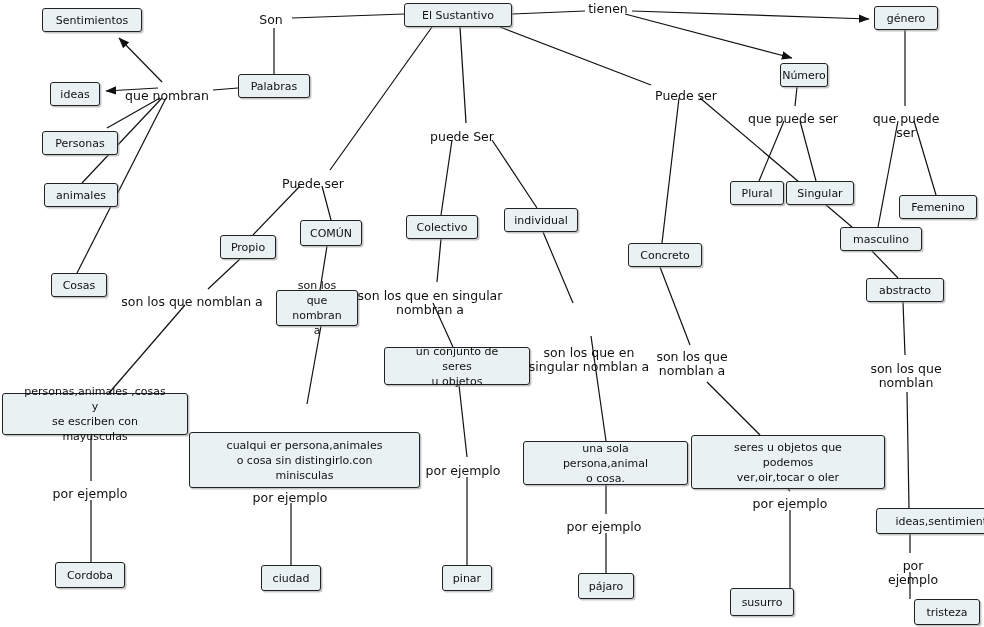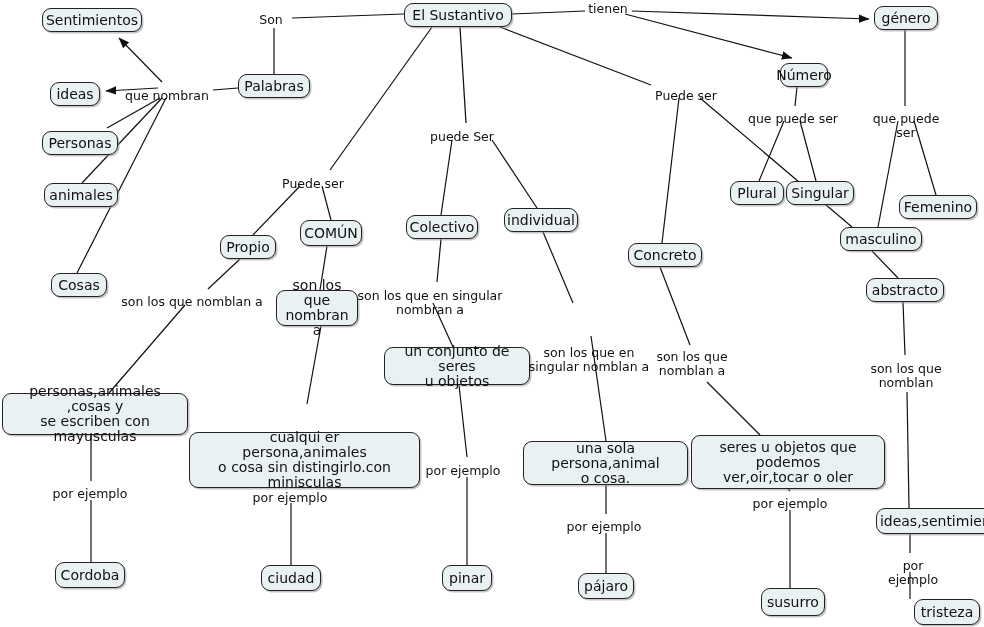--- a/index.html
+++ b/index.html
@@ -21,23 +21,23 @@
     top: 0;
     width: 984px;
     height: 627px;
     pointer-events: none;
   }
   .node {
     position: absolute;
     box-sizing: border-box;
     background: #e9f1f3;
     border: 1.3px solid #222222;
-    border-radius: 9px;
+    border-radius: 3px;
     color: #111111;
-    font-size: 14px;
+    font-size: 11px;
     line-height: 15px;
     text-align: center;
     display: flex;
     align-items: center;
     justify-content: center;
     padding: 2px 18px;
     white-space: pre;
     box-shadow: 1.5px 1.5px 0px rgba(150,150,150,0.55);
   }
   .node.multiline { white-space: pre-line; }
@@ -169,21 +169,21 @@
 o cosa sin distingirlo.con minisculas</div>
       <div class="node multiline" style="left: 523px; top: 441px; width: 165px; height: 44px;">una sola persona,animal
 o cosa.</div>
       <div class="node multiline" style="left: 691px; top: 435px; width: 194px; height: 54px;">seres u objetos que podemos
 ver,oir,tocar o oler</div>
       <div class="node" style="left: 876px; top: 508px; width: 154px; height: 26px;">ideas,sentimientos…</div>
       <div class="node" style="left: 55px; top: 562px; width: 70px; height: 26px;">Cordoba</div>
       <div class="node" style="left: 261px; top: 565px; width: 60px; height: 26px;">ciudad</div>
       <div class="node" style="left: 442px; top: 565px; width: 50px; height: 26px;">pinar</div>
       <div class="node" style="left: 578px; top: 573px; width: 56px; height: 26px;">pájaro</div>
-      <div class="node" style="left: 761px; top: 588px; width: 64px; height: 28px;">susurro</div>
+      <div class="node" style="left: 730px; top: 588px; width: 64px; height: 28px;">susurro</div>
       <div class="node" style="left: 876px; top: 599px; width: 66px; height: 26px; margin-left: 38px;">tristeza</div>
     </div>
   <div id="labels">
       <div class="link-label" style="left: 271px; top: 13px;">Son</div>
       <div class="link-label" style="left: 608px; top: 2px;">tienen</div>
       <div class="link-label" style="left: 167px; top: 89px;">que nombran</div>
       <div class="link-label" style="left: 686px; top: 89px;">Puede ser</div>
       <div class="link-label" style="left: 462px; top: 130px;">puede Ser</div>
       <div class="link-label" style="left: 793px; top: 112px;">que puede ser</div>
       <div class="link-label" style="left: 906px; top: 112px;">que puede ser</div>

